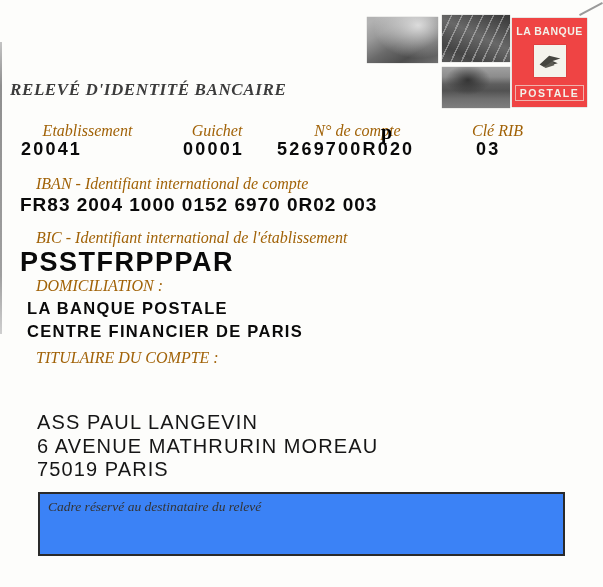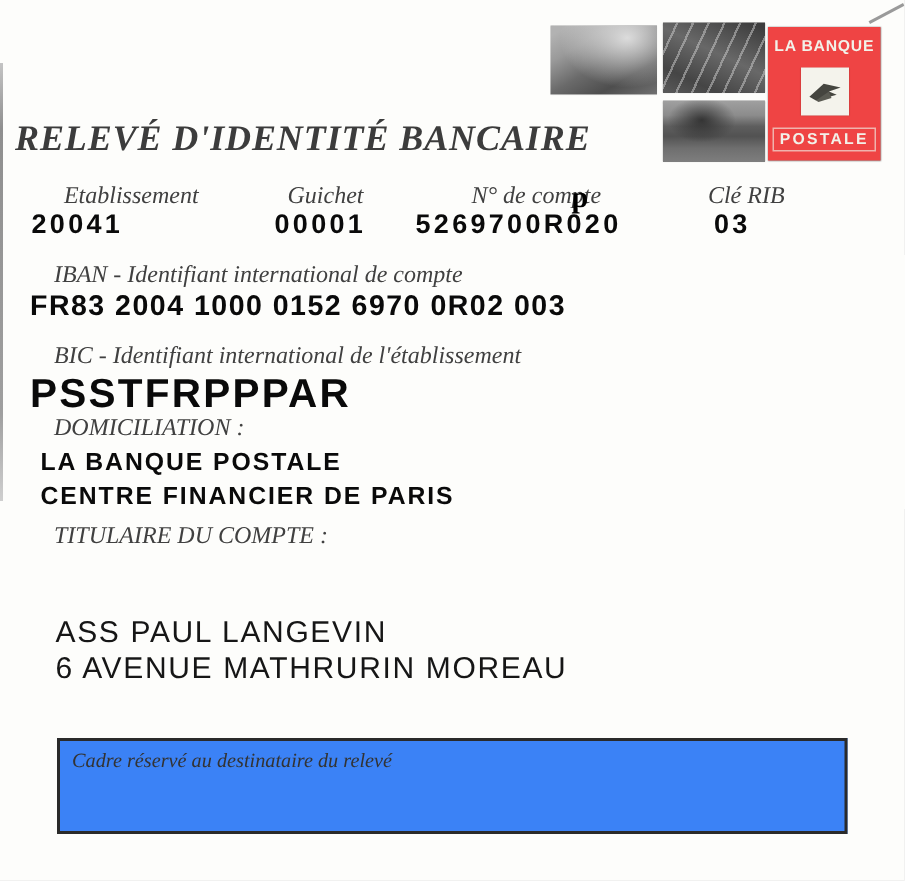--- a/index.html
+++ b/index.html
@@ -56,25 +56,25 @@
     box-shadow:0 0 1px rgba(0,0,0,.4);
   }
   .lbp-line2{
     color:#f2f1e9;font-size:10.5px;font-weight:bold;letter-spacing:1.5px;
     border:1px solid rgba(240,240,230,.65);padding:1px 4px;white-space:nowrap;
   }
   
   .doc-title{
     position:absolute;left:10px;top:80px;
     font-family:"Liberation Serif", serif;font-style:italic;font-weight:bold;
-    font-size:24px;letter-spacing:.6px;color:#3c3c3c;white-space:nowrap;
+    font-size:17px;letter-spacing:.6px;color:#3c3c3c;white-space:nowrap;
   }
   .lbl{
     font-family:"Liberation Serif", serif;font-style:italic;
-    color:#404040;font-size:16px;white-space:nowrap;
+    color:#a16207;font-size:16px;white-space:nowrap;
   }
   .val{
     font-family:"Liberation Sans", sans-serif;font-weight:bold;
     color:#0a0a0a;white-space:nowrap;
   }
   .col-h{position:absolute;top:122px;text-align:center;}
   .col-v{position:absolute;top:139px;font-size:18px;letter-spacing:2.2px;}
   .overprint-p{
     position:absolute;left:381px;top:121px;
     font-family:"Liberation Serif", serif;font-weight:bold;font-size:20px;color:#000;
@@ -141,19 +141,20 @@
 
   <span class="lbl sec-lbl" style="top:277px;font-family:Liberation Serif, serif;">DOMICILIATION :</span>
   <span class="val dom-line" style="top:299px;">LA BANQUE POSTALE</span>
   <span class="val dom-line" style="top:322px;">CENTRE FINANCIER DE PARIS</span>
 
   <span class="lbl sec-lbl" style="top:349px;">TITULAIRE DU COMPTE :</span>
 
   <div class="addr">
     <div>ASS PAUL LANGEVIN</div>
     <div>6 AVENUE MATHRURIN MOREAU</div>
+    <div>75019 PARIS</div>
   </div>
 
   <div class="reserved-box">
     <span class="lbl">Cadre réservé au destinataire du relevé</span>
   </div>
 
 </div>
 
 </body></html>

